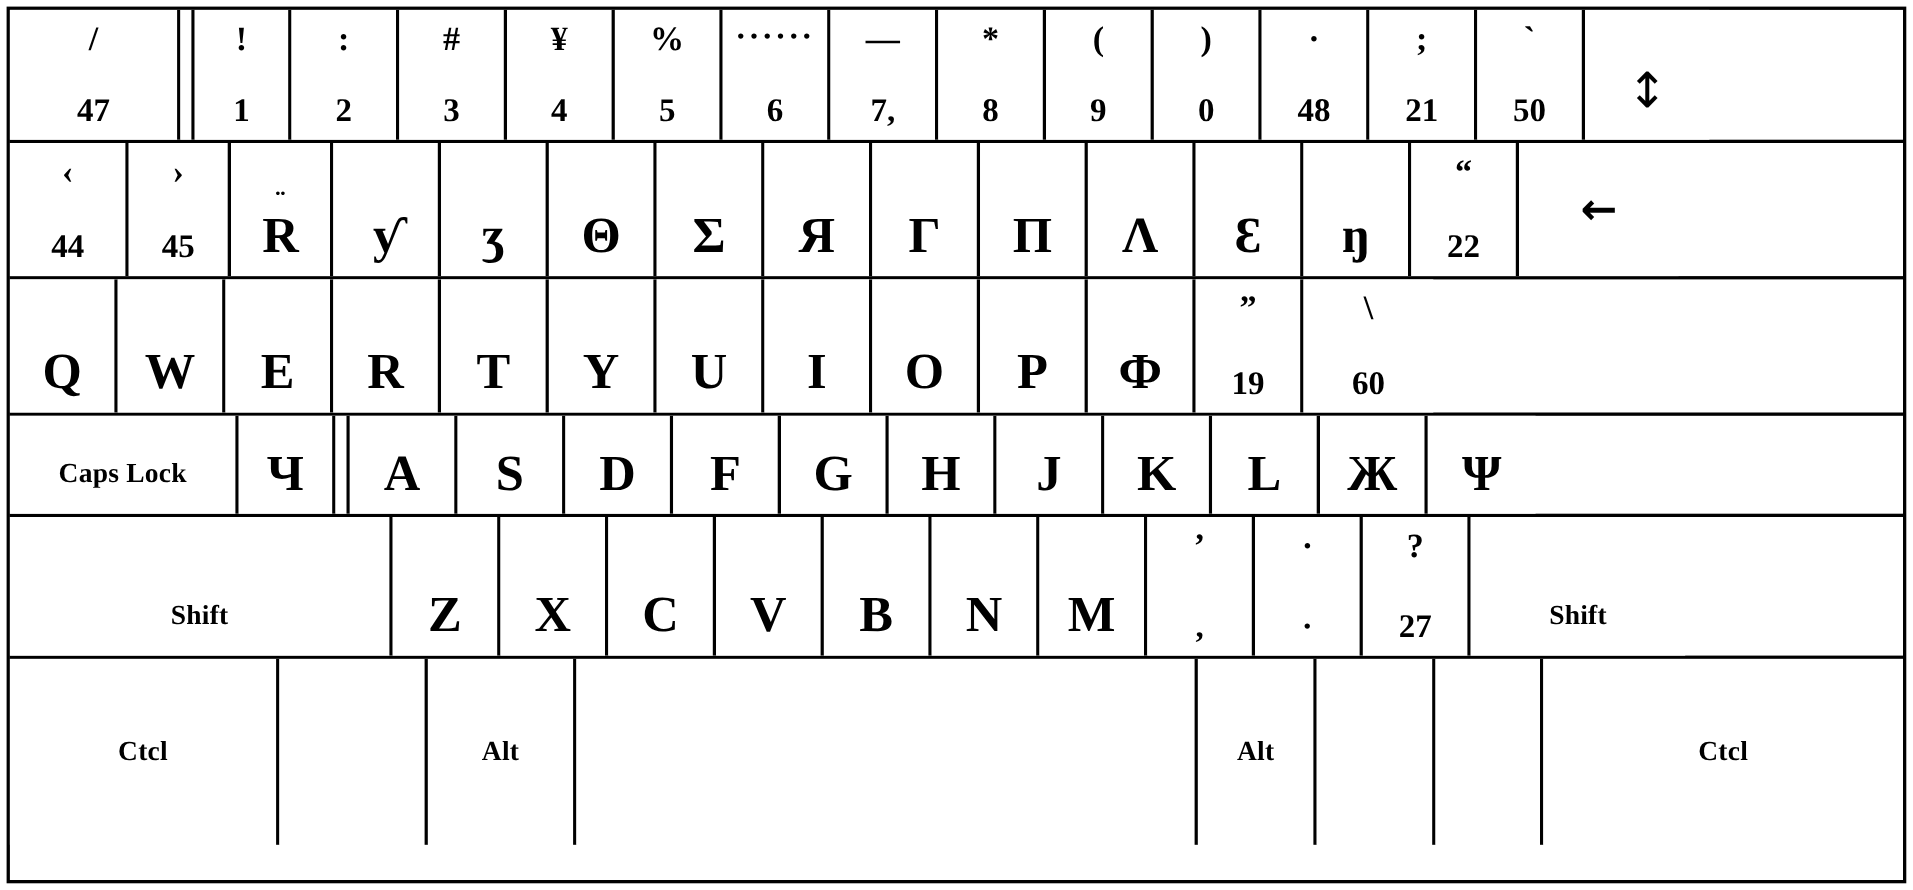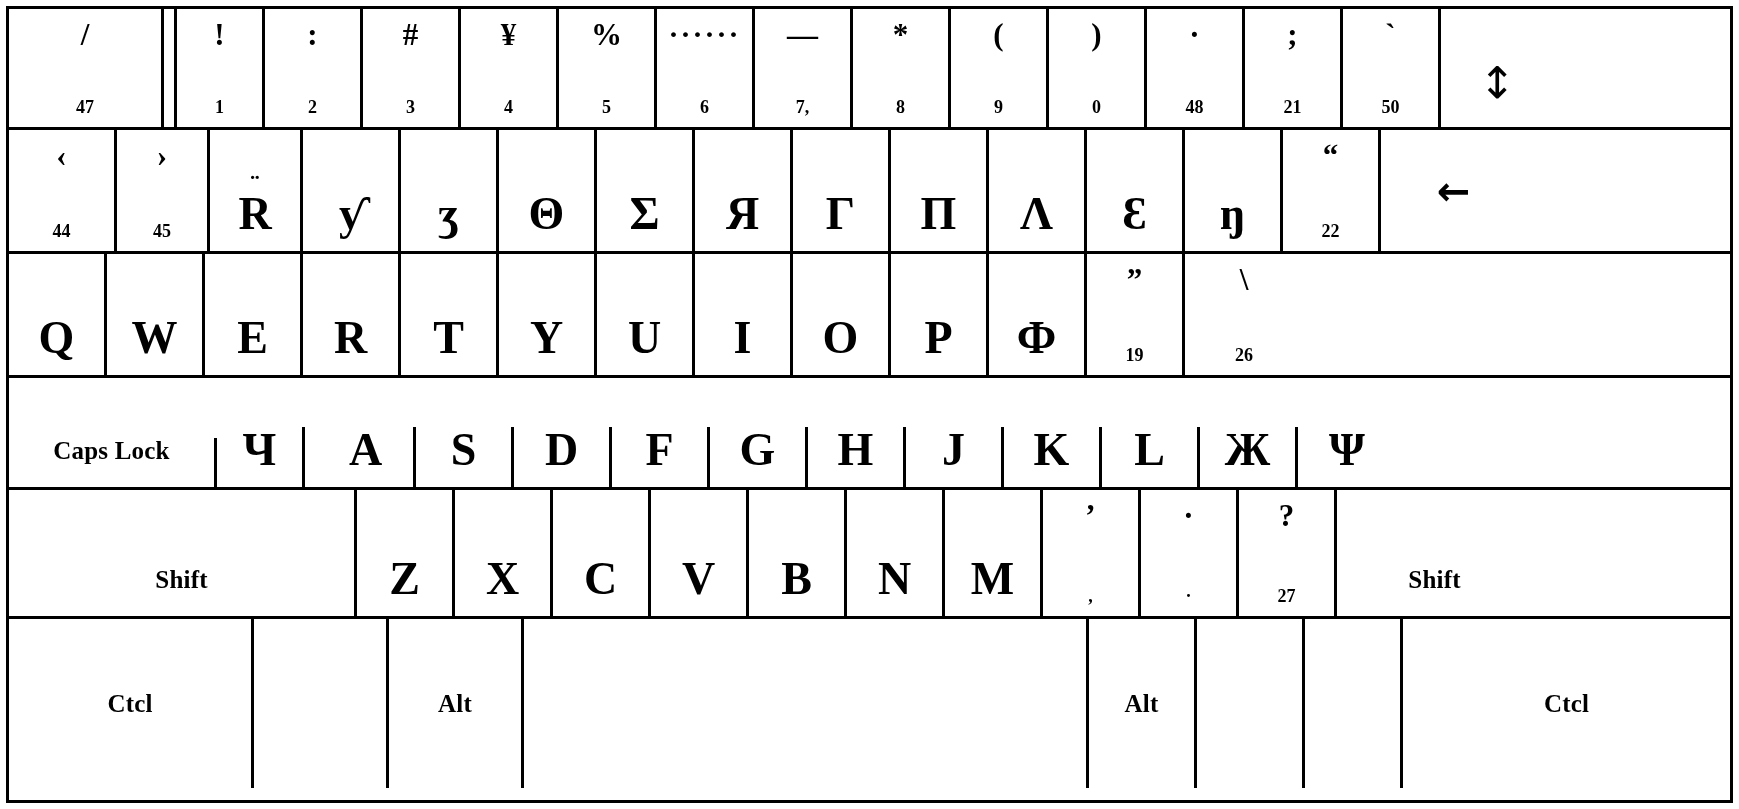--- a/index.html
+++ b/index.html
@@ -43,21 +43,21 @@
     box-sizing: border-box;
     border-bottom: 3px solid #000000;
     position: relative;
   }
   .kb-row:last-child { border-bottom: none; }
 
   
   .row-h1 { height: 121px; }
   .row-h2 { height: 124px; }
   .row-h3 { height: 124px; }
-  .row-h4 { height: 112px; align-items: flex-end; }
+  .row-h4 { height: 92px; }
   .row-h5 { height: 129px; }
   .row-h6 { height: 169px; }
 
   .key {
     position: relative;
     box-sizing: border-box;
     border-right: 3px solid #000000;
     display: flex;
     flex-direction: column;
     align-items: center;
@@ -81,21 +81,21 @@
     padding: 10px 0 11px 0;
     box-sizing: border-box;
   }
   .legend-top {
     font-size: 31px;
     line-height: 1;
     font-weight: 700;
     font-family: "Liberation Serif", "DejaVu Serif", serif;
   }
   .legend-bottom {
-    font-size: 18px;
+    font-size: 30px;
     line-height: 1;
     font-weight: 700;
     font-family: "Liberation Serif", "DejaVu Serif", serif;
   }
 
   
   .legend-letter {
     font-size: 46px;
     line-height: 1;
     font-weight: 700;
@@ -430,21 +430,21 @@
         </div>
         <div class="key" style="flex: 0 0 98px;">
           <div class="legend-dual">
             <div class="legend-top">”</div>
             <div class="legend-bottom">19</div>
           </div>
         </div>
         <div class="key" style="flex: 0 0 118px;">
           <div class="legend-dual">
             <div class="legend-top">\</div>
-            <div class="legend-bottom">26</div>
+            <div class="legend-bottom">60</div>
           </div>
         </div>
       </div>
       <div class="kb-row row-h4">
         <div class="key" style="flex: 0 0 208px;">
           <div class="word-cell low">
             <span class="legend-word">Caps Lock</span>
           </div>
         </div>
         <div class="key" style="flex: 0 0 88px;">

